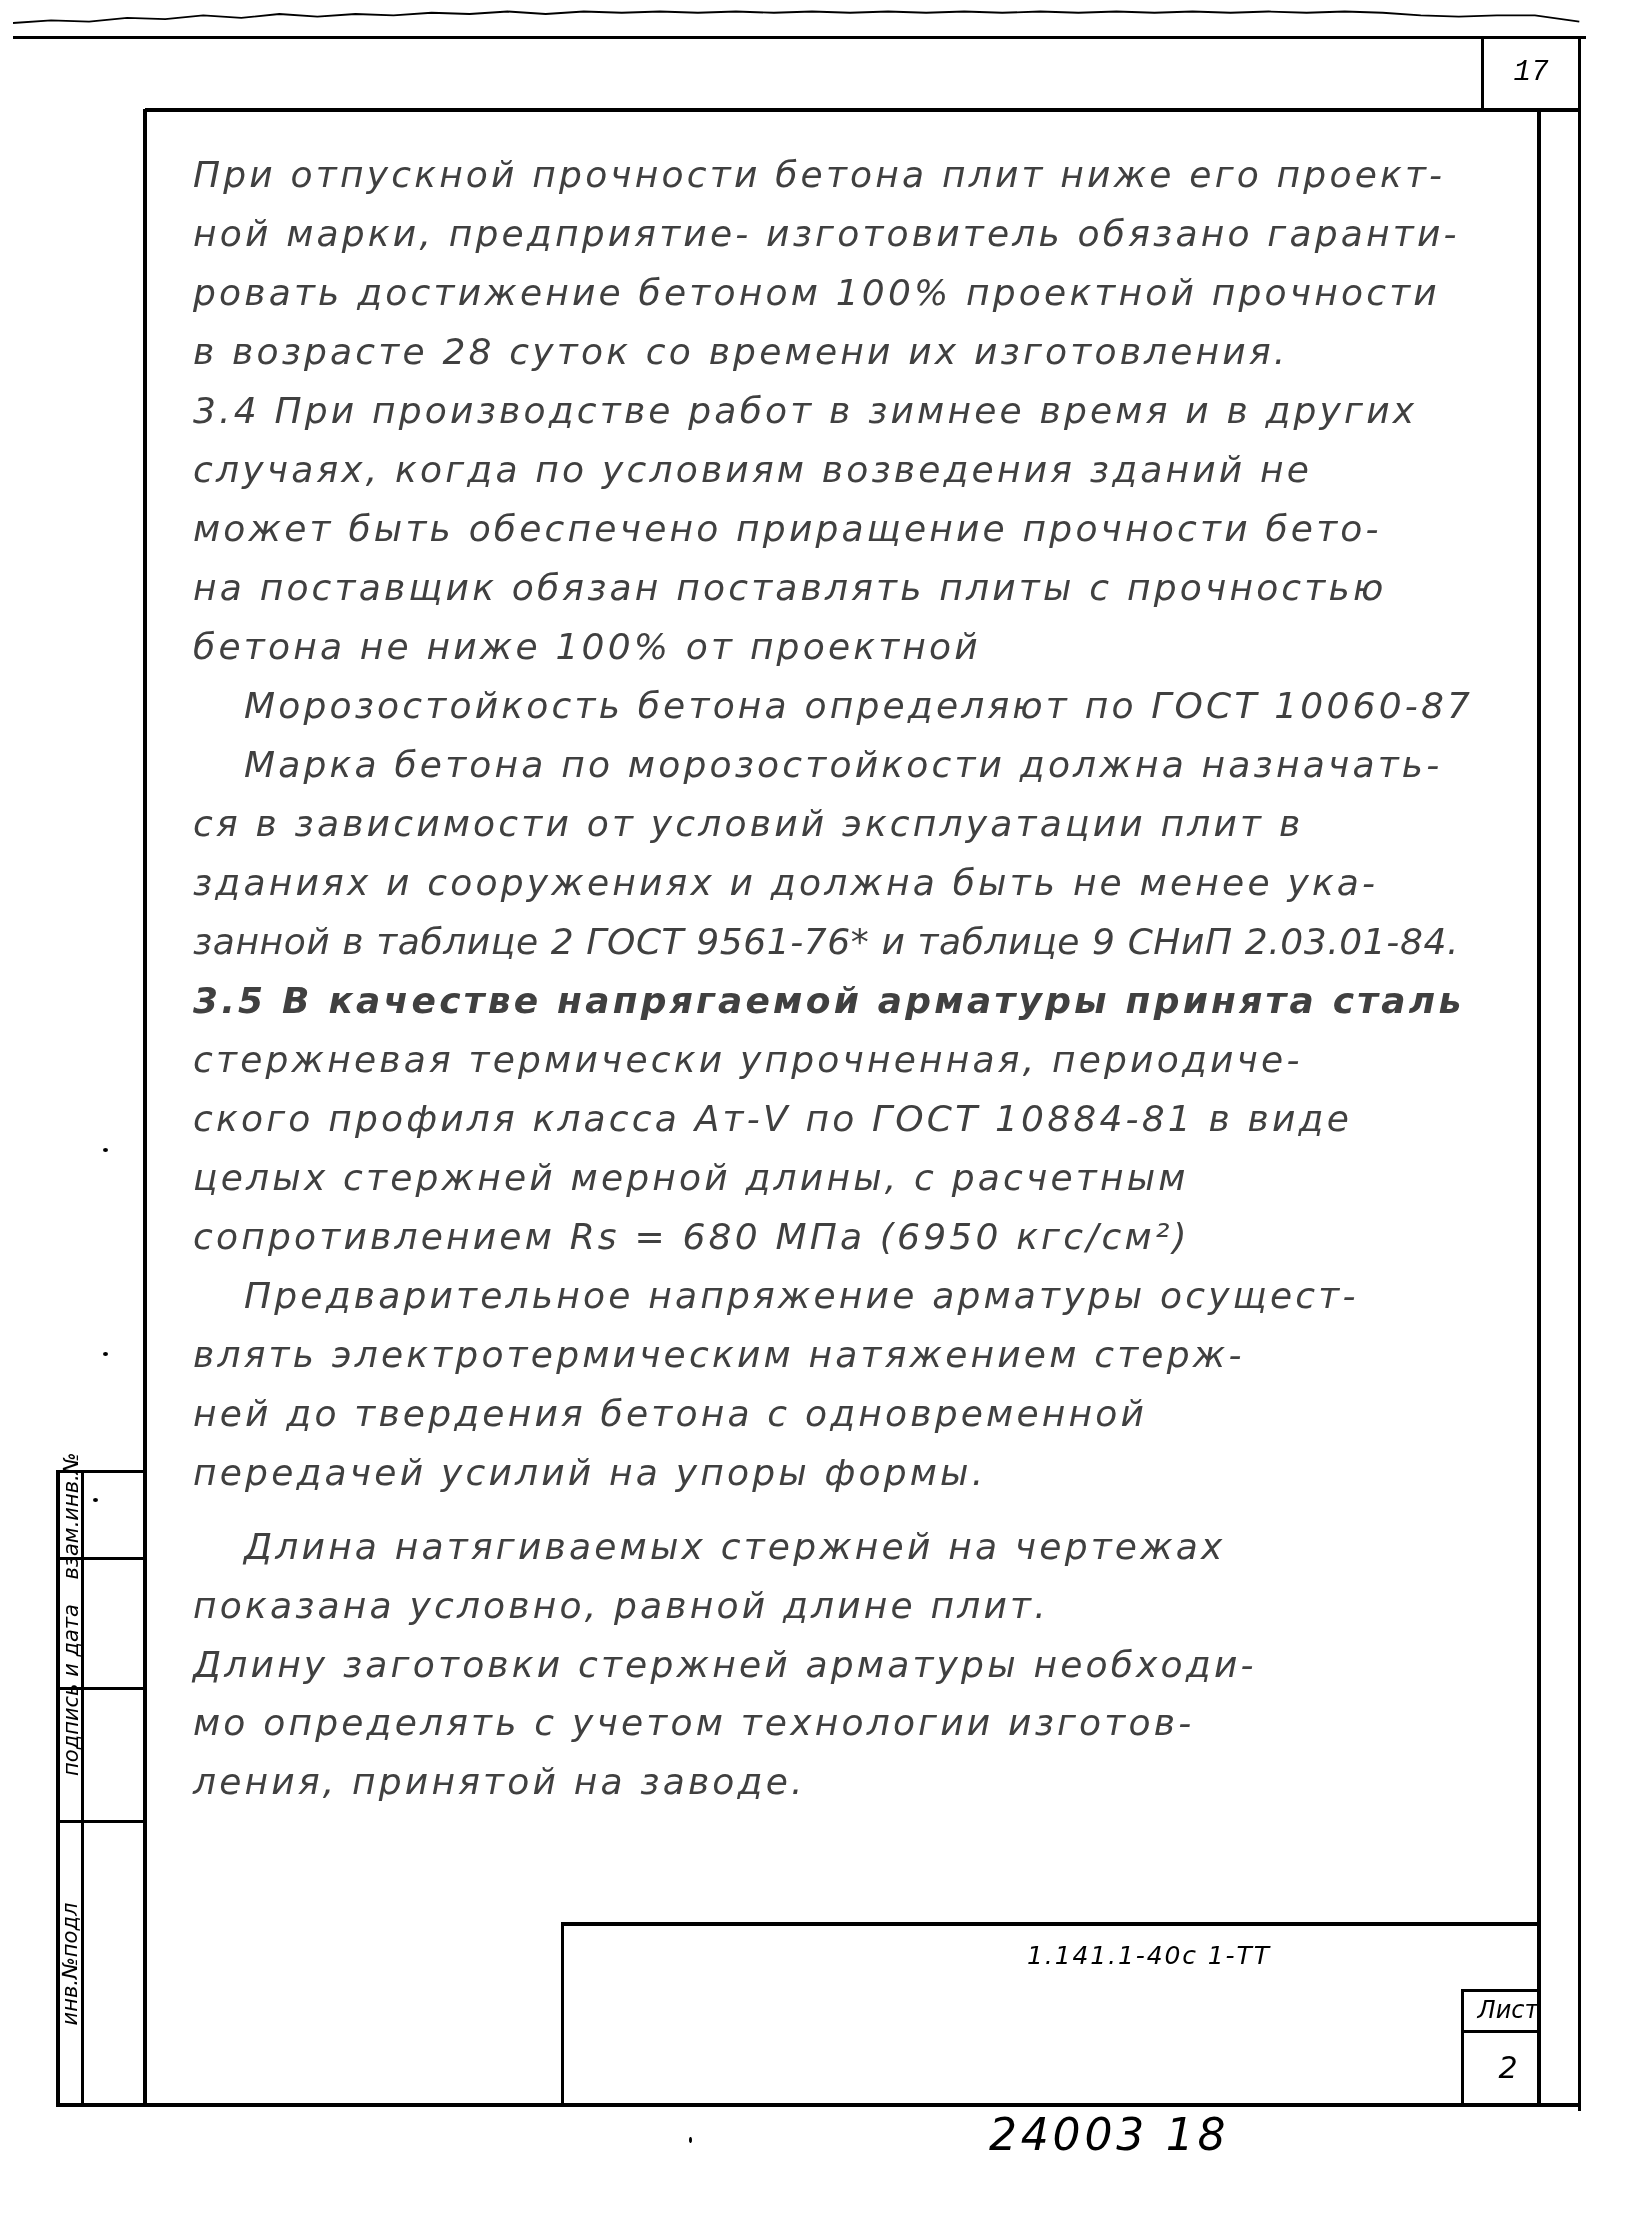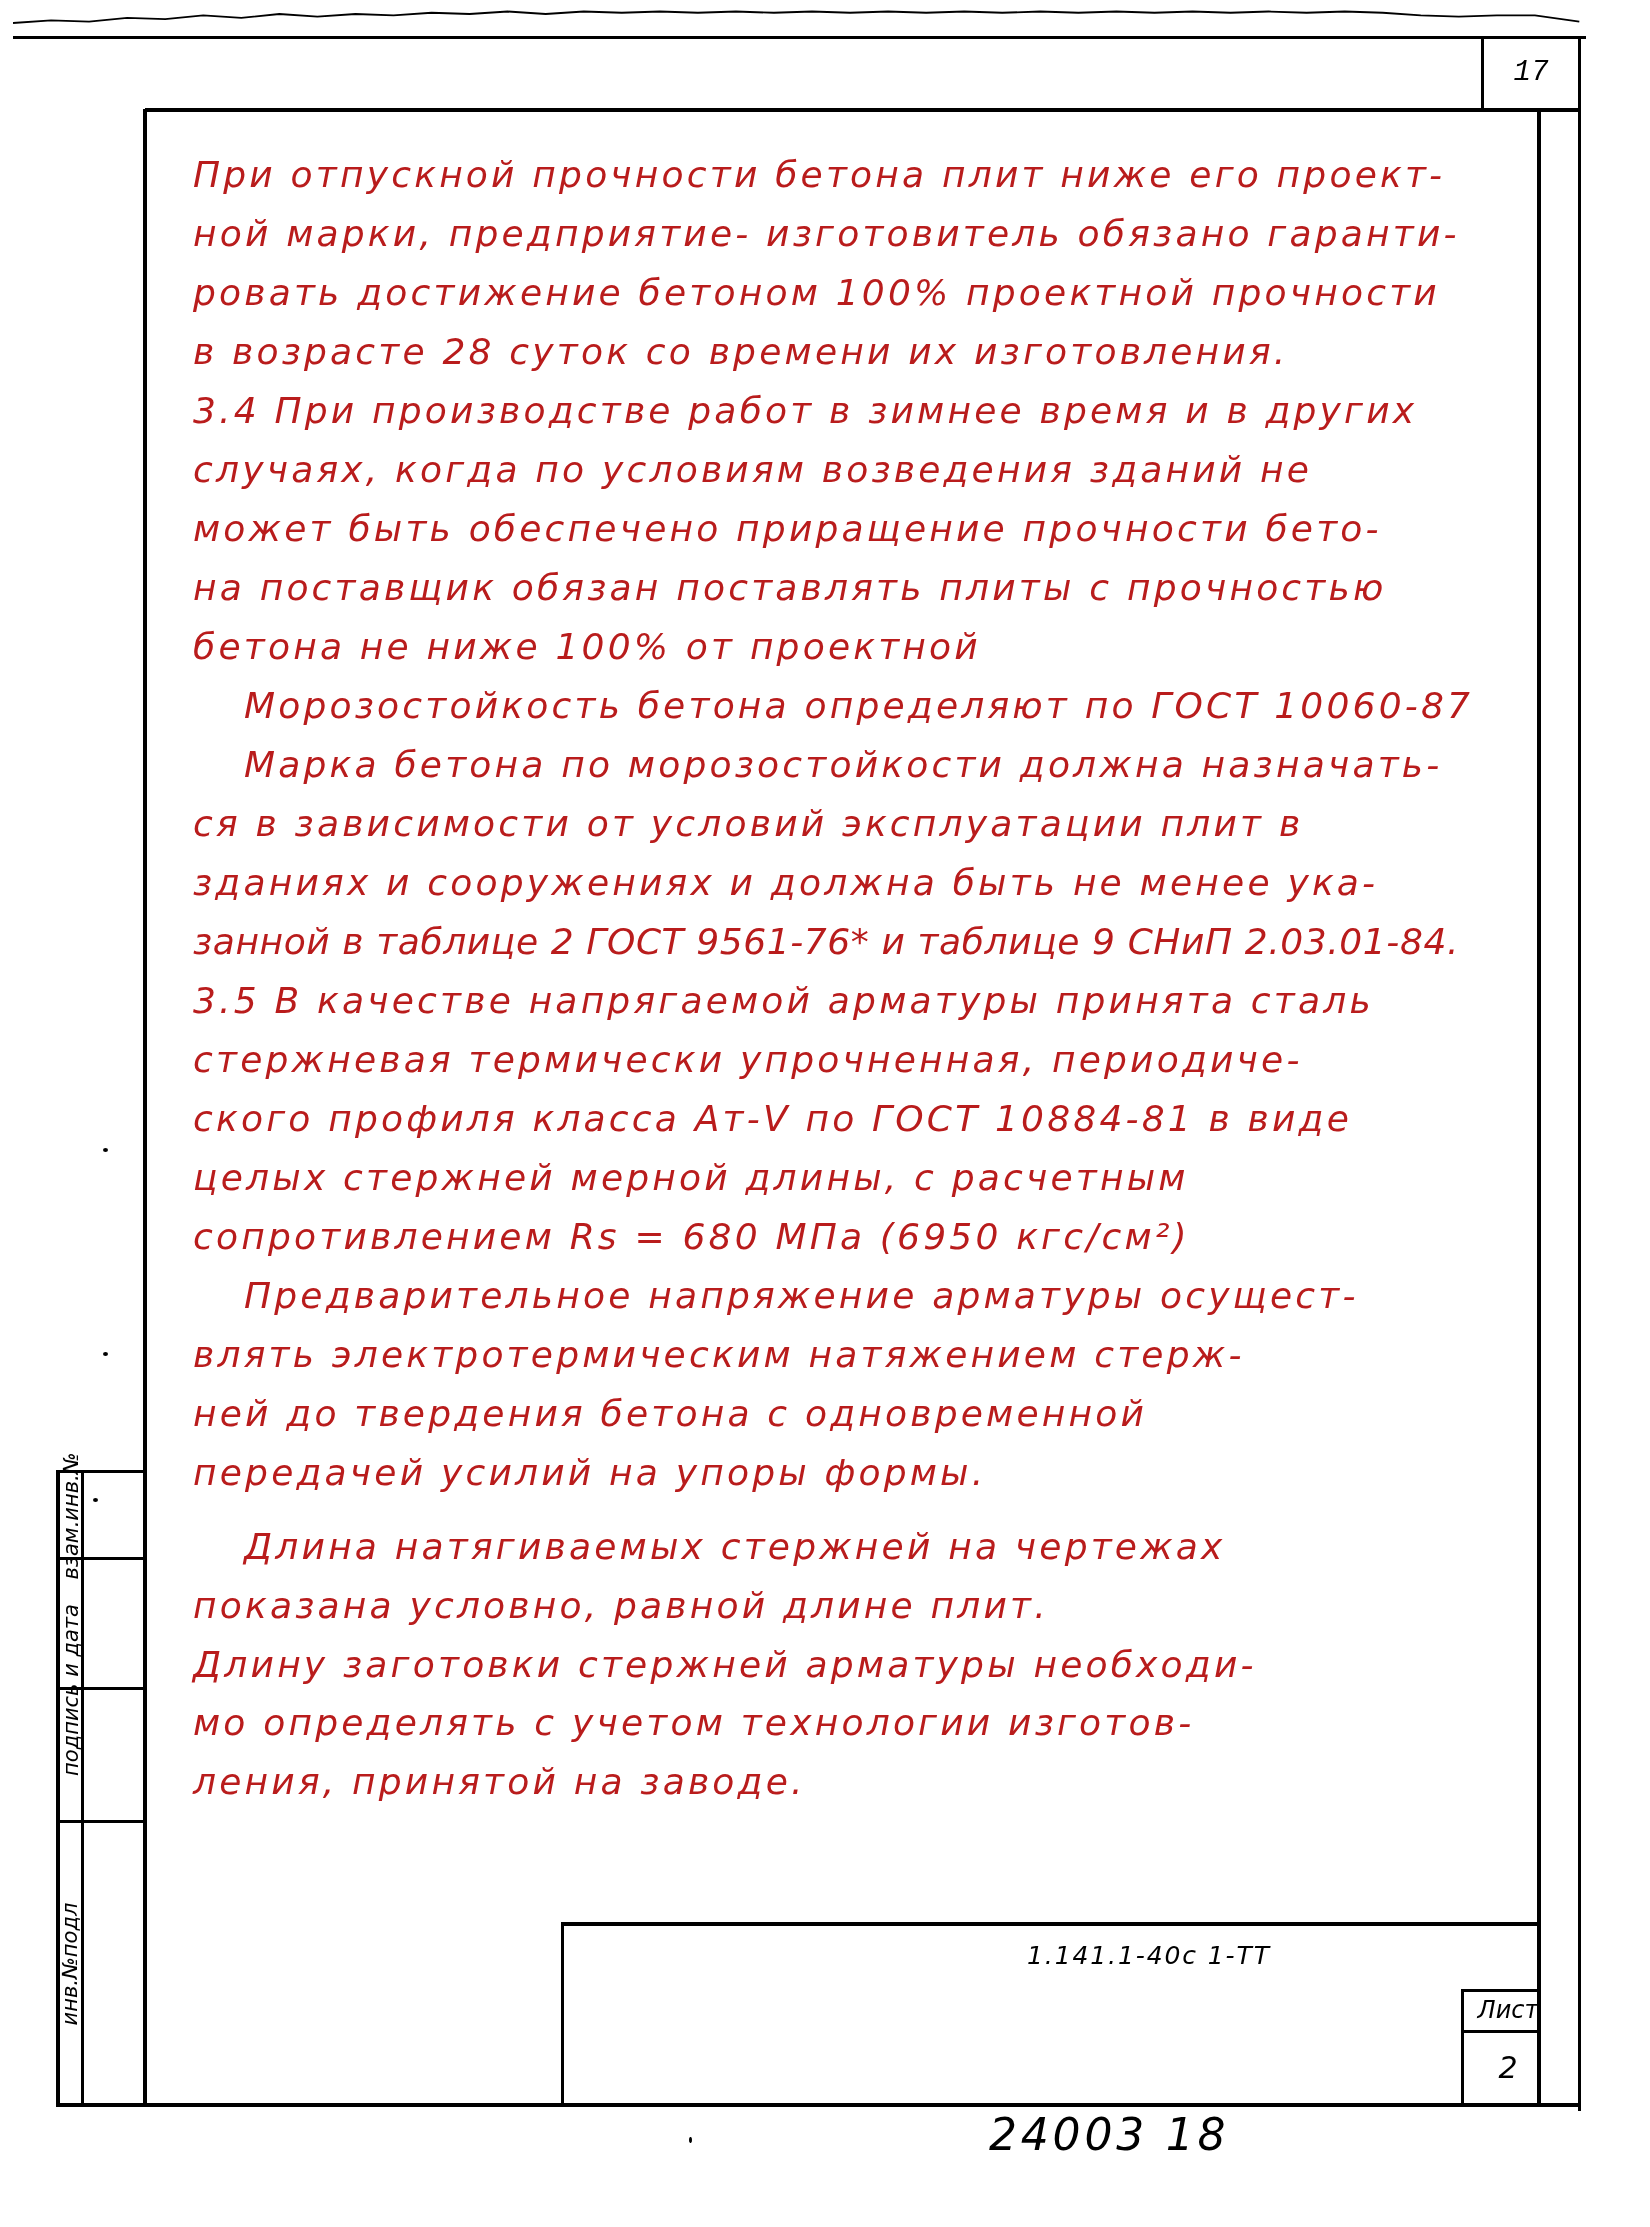--- a/index.html
+++ b/index.html
@@ -25,21 +25,21 @@
   
   .body-line {
     position: absolute;
     left: 193px;
     font-family: "DejaVu Sans", sans-serif;
     font-style: italic;
     font-size: 36px;
     letter-spacing: 3.2px;
     white-space: nowrap;
     line-height: 1;
-    color: #b91c1c;
+    color: #404040;
     transform-origin: left bottom;
   }
   .body-line.indent { left: 244px; }
 
   .page-num {
     position: absolute;
     left: 1483px; top: 39px; width: 96px; height: 67px;
     display: flex; align-items: center; justify-content: center;
     font-family: Liberation Mono, monospace;
     font-style: italic;
@@ -130,21 +130,21 @@
   <div class="body-line" style="top:393px;">3.4 При производстве работ в зимнее время и в других</div>
   <div class="body-line" style="top:452px;">случаях, когда по условиям возведения зданий не</div>
   <div class="body-line" style="top:511px;">может быть обеспечено приращение прочности бето-</div>
   <div class="body-line" style="top:570px;">на поставщик обязан поставлять плиты с прочностью</div>
   <div class="body-line" style="top:629px;">бетона не ниже 100% от проектной</div>
   <div class="body-line indent" style="top:688px;">Морозостойкость бетона определяют по ГОСТ 10060-87</div>
   <div class="body-line indent" style="top:747px;">Марка бетона по морозостойкости должна назначать-</div>
   <div class="body-line" style="top:806px;">ся в зависимости от условий эксплуатации плит в</div>
   <div class="body-line" style="top:865px;">зданиях и сооружениях и должна быть не менее ука-</div>
   <div class="body-line" style="top:924px; letter-spacing:0.6px;">занной в таблице 2 ГОСТ 9561-76* и таблице 9 СНиП 2.03.01-84.</div>
-  <div class="body-line" style="top:983px;">3.5 В качестве напрягаемой арматуры принята сталь</div>
+  <div class="body-line" style="top:983px;font-weight:bold;">3.5 В качестве напрягаемой арматуры принята сталь</div>
   <div class="body-line" style="top:1042px;">стержневая термически упрочненная, периодиче-</div>
   <div class="body-line" style="top:1101px;">ского профиля класса Ат-V по ГОСТ 10884-81 в виде</div>
   <div class="body-line" style="top:1160px;">целых стержней мерной длины, с расчетным</div>
   <div class="body-line" style="top:1219px;">сопротивлением Rs = 680 МПа (6950 кгс/см²)</div>
   <div class="body-line indent" style="top:1278px;">Предварительное напряжение арматуры осущест-</div>
   <div class="body-line" style="top:1337px;">влять электротермическим натяжением стерж-</div>
   <div class="body-line" style="top:1396px;">ней до твердения бетона с одновременной</div>
   <div class="body-line" style="top:1455px;">передачей усилий на упоры формы.</div>
   <div class="body-line indent" style="top:1529px;">Длина натягиваемых стержней на чертежах</div>
   <div class="body-line" style="top:1588px;">показана условно, равной длине плит.</div>

